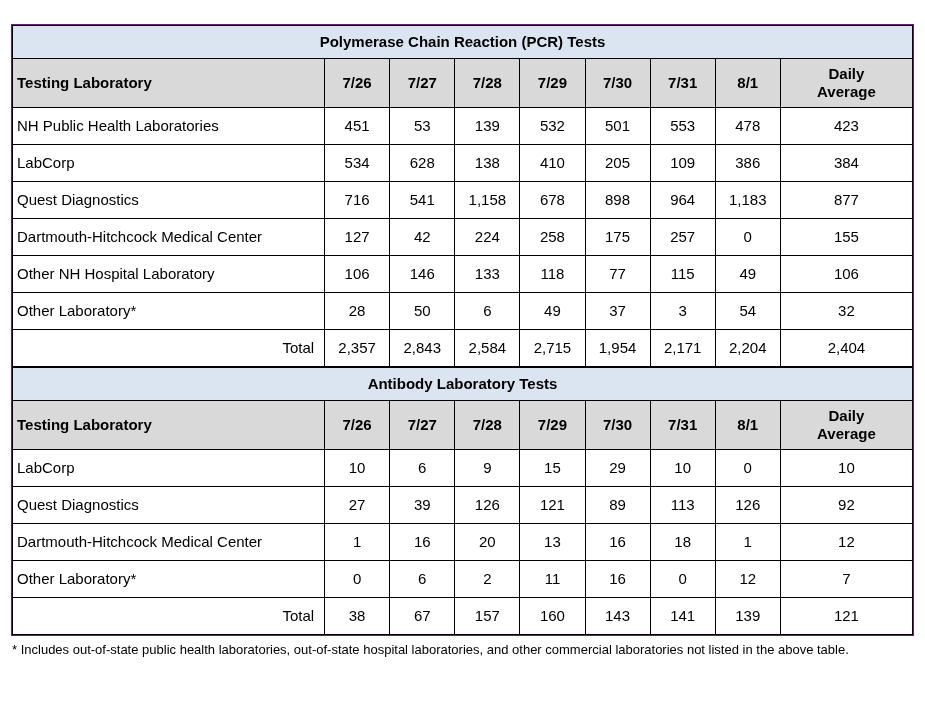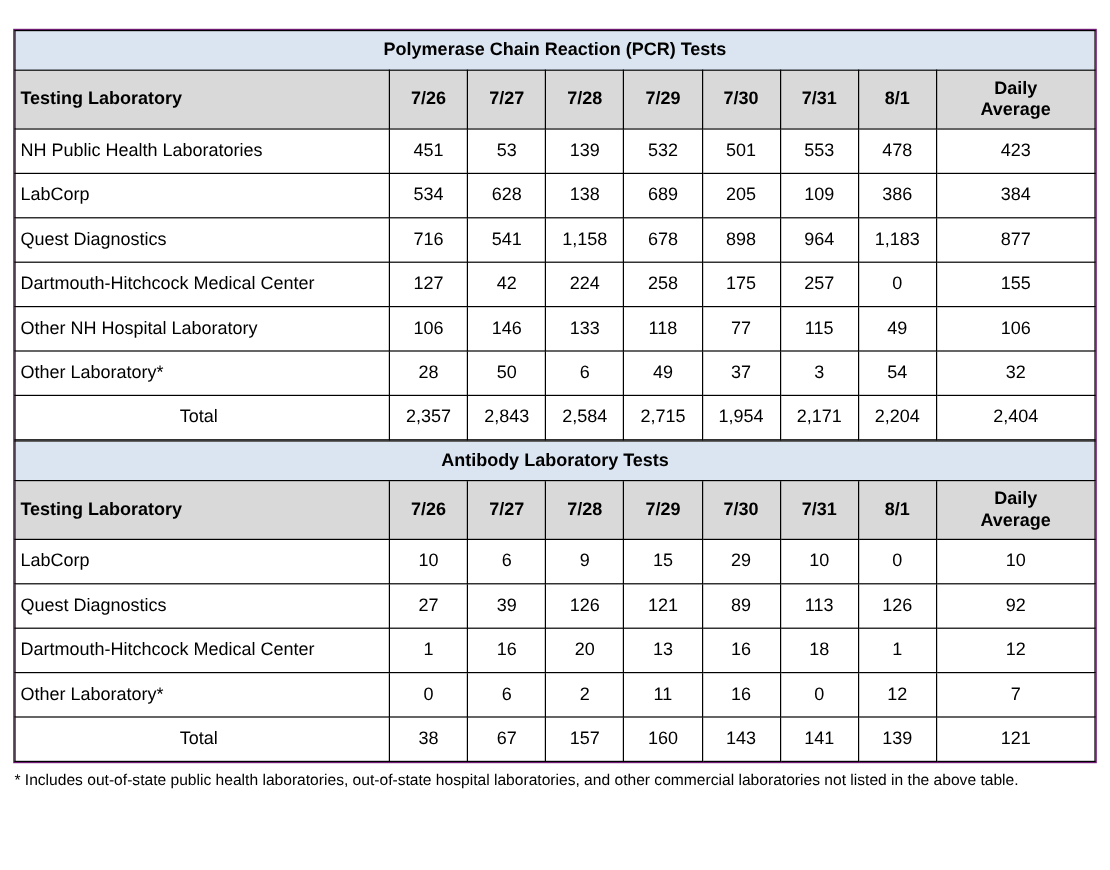--- a/index.html
+++ b/index.html
@@ -58,21 +58,21 @@
     max-width: 62px;
   }
   td.cell-lab {
     text-align: left;
     padding-left: 10px;
   }
   td.num {
     text-align: center;
   }
   tr.total-row td.cell-lab {
-    text-align: center;
+    text-align: right;
     padding-right: 10px;
     margin-left: 31px;
   }
   .footnote {
     font-size: 13px;
     line-height: 1.35;
     margin: 5px 1px 0 1px;
   }
 </style>
 </head>
@@ -116,21 +116,21 @@
             <td class="num">501</td>
             <td class="num">553</td>
             <td class="num">478</td>
             <td class="num">423</td>
           </tr>
           <tr>
             <td class="cell-lab">LabCorp</td>
             <td class="num">534</td>
             <td class="num">628</td>
             <td class="num">138</td>
-            <td class="num">689</td>
+            <td class="num">410</td>
             <td class="num">205</td>
             <td class="num">109</td>
             <td class="num">386</td>
             <td class="num">384</td>
           </tr>
           <tr>
             <td class="cell-lab">Quest Diagnostics</td>
             <td class="num">716</td>
             <td class="num">541</td>
             <td class="num">1,158</td>

